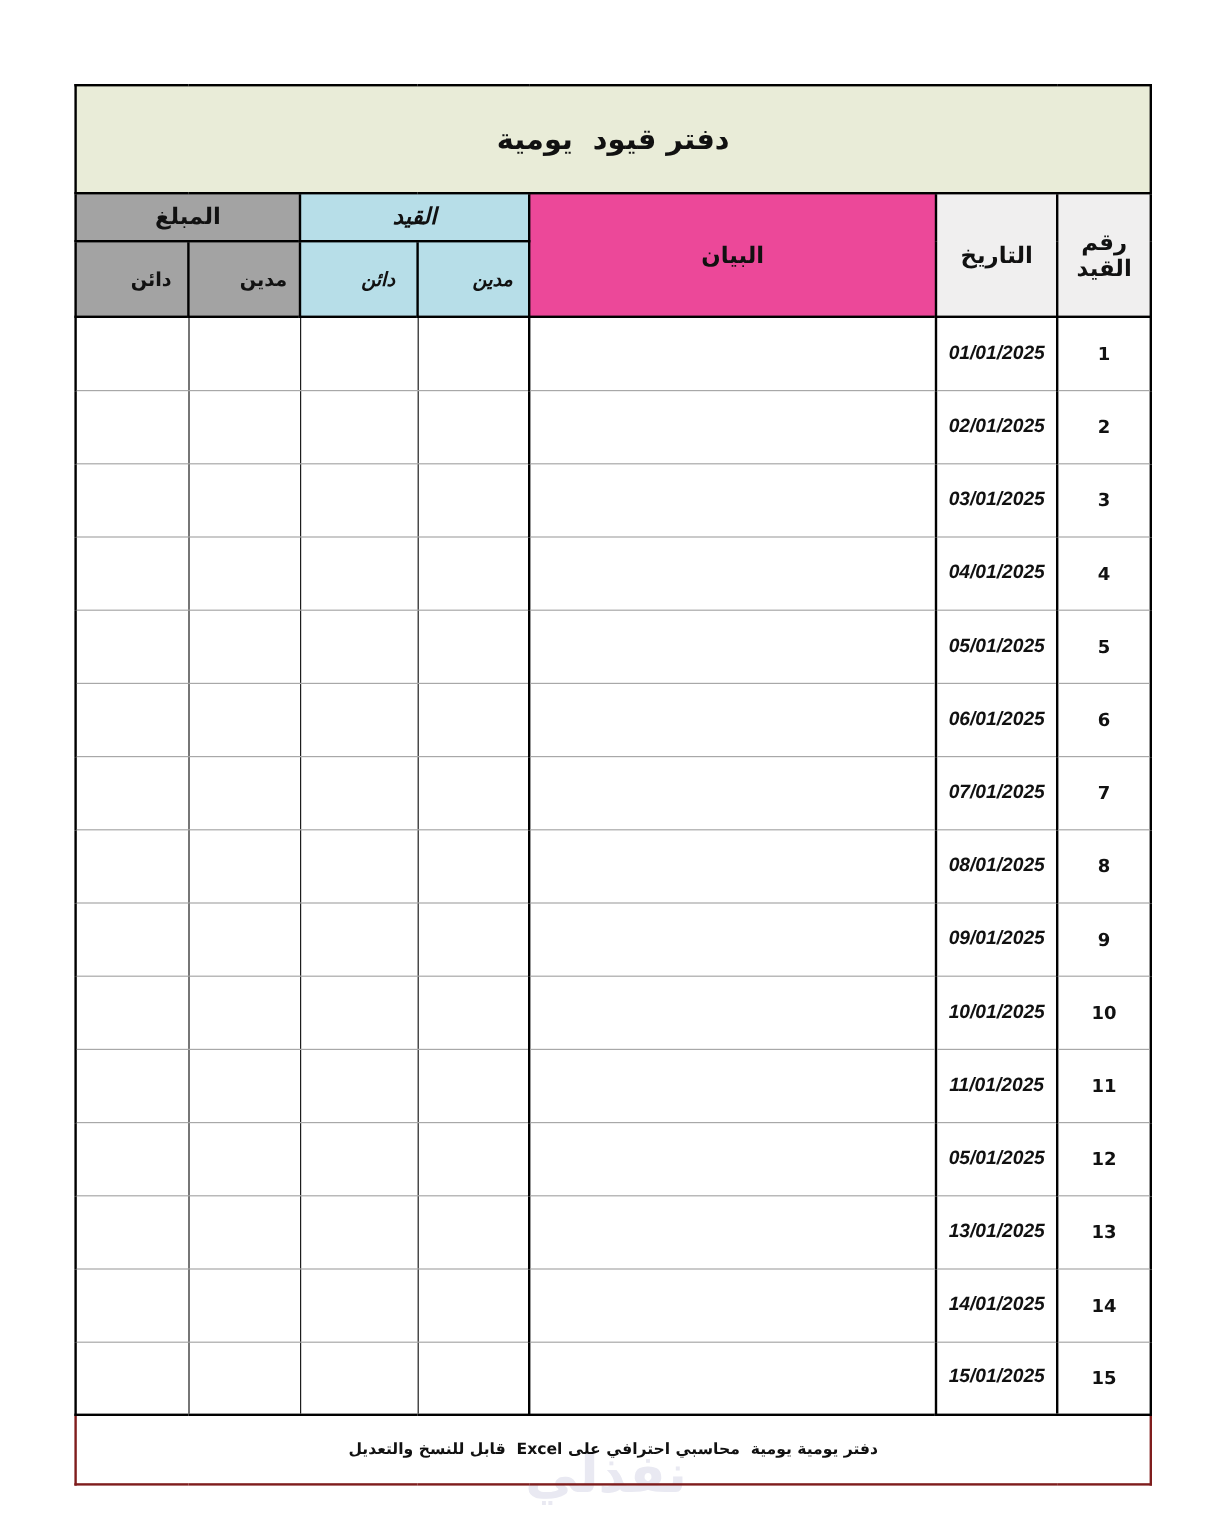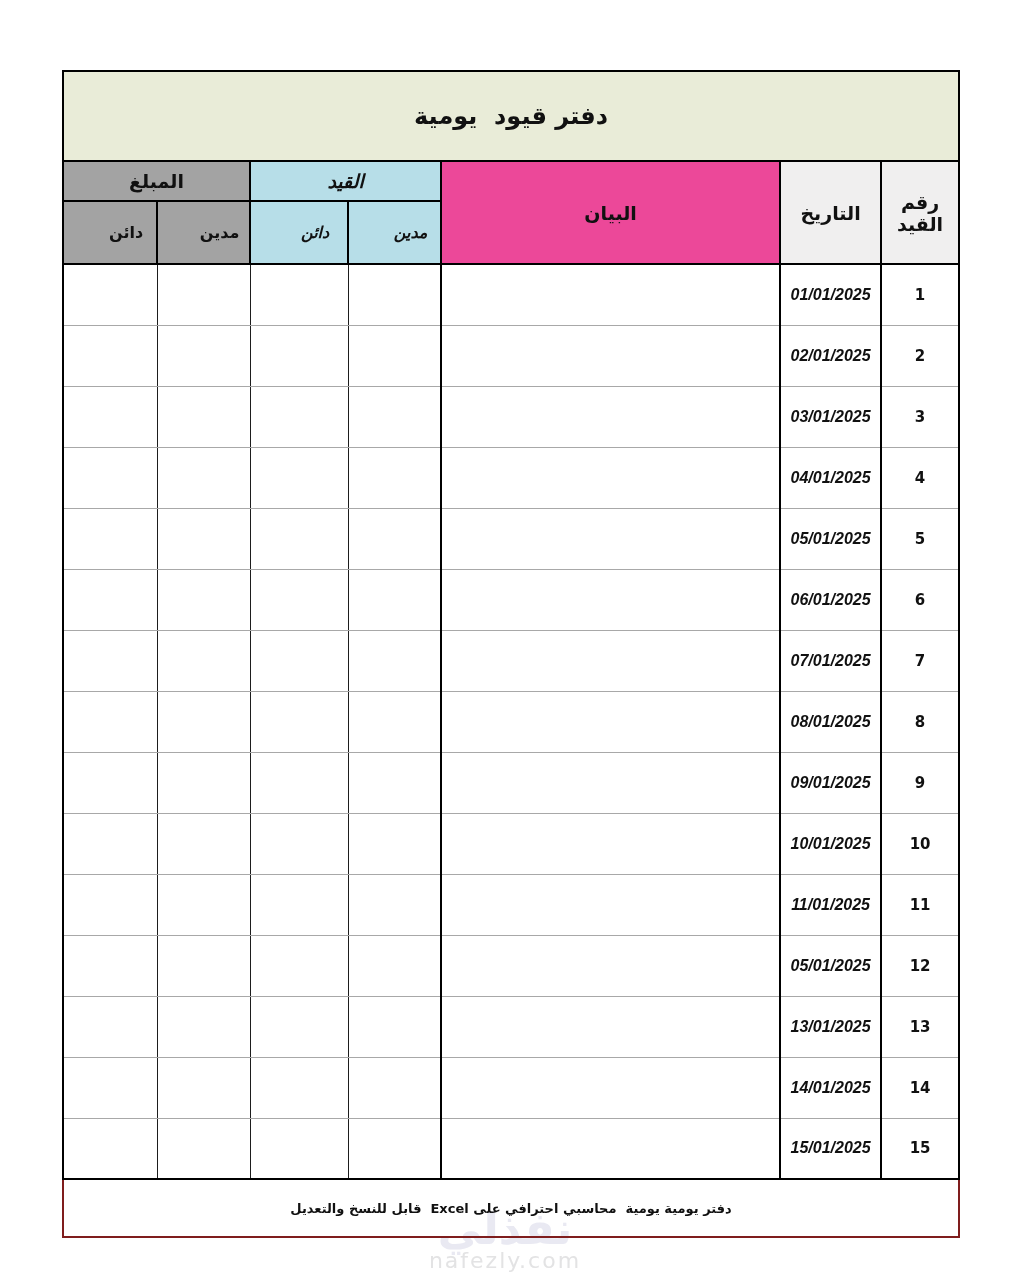--- a/index.html
+++ b/index.html
@@ -96,21 +96,20 @@
     border: 2px solid #7f1d1d;
     font-size: 13px;
     white-space: pre;
   }
 </style>
 </head>
 <body>
 
 <div class="watermark">
   <div class="wm-logo">نفذلي</div>
-  <div class="wm-site">nafezly.com</div>
 </div>
 
 <table class="journal">
   <colgroup>
     <col style="width:78px">
     <col style="width:101px">
     <col style="width:339px">
     <col style="width:93px">
     <col style="width:98px">
     <col style="width:93px">

